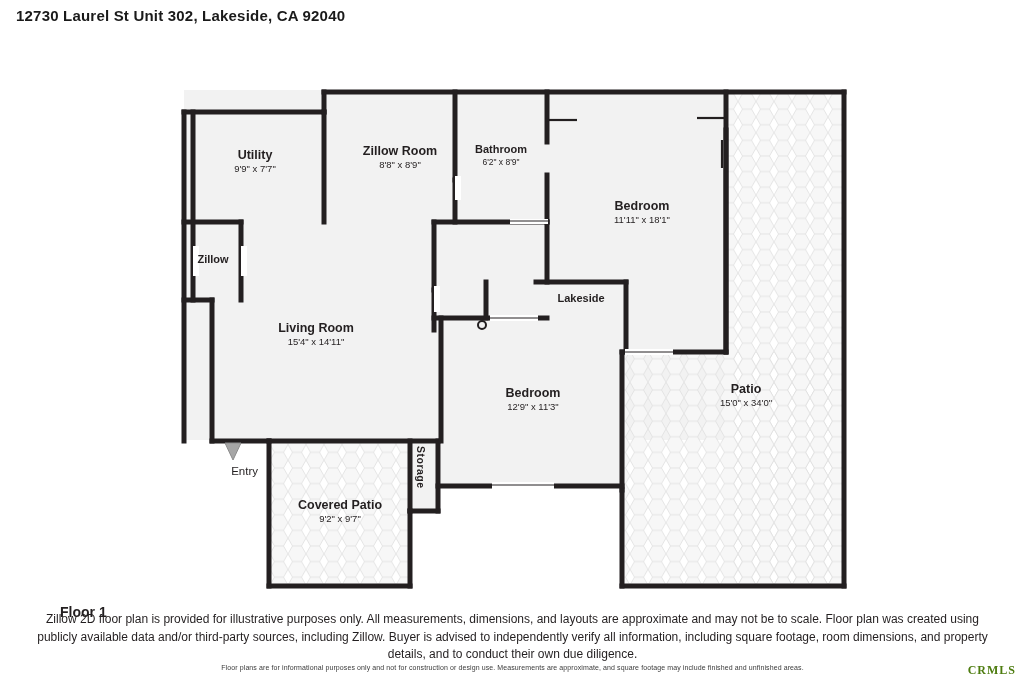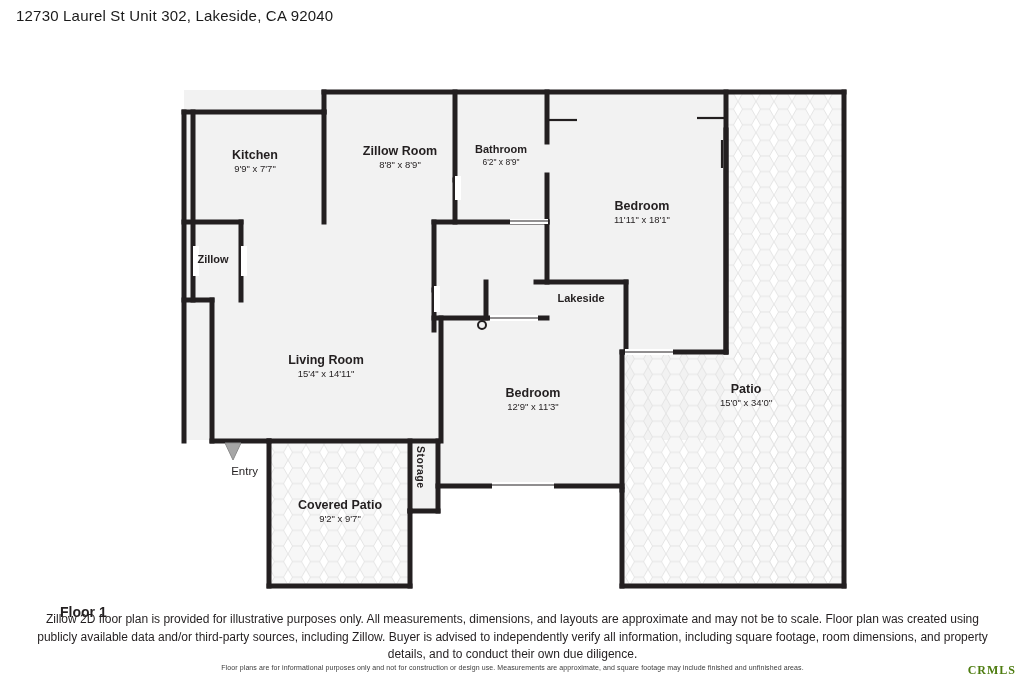--- a/index.html
+++ b/index.html
@@ -14,21 +14,21 @@
     font-family: "Liberation Sans", sans-serif;
     color: #231f20;
     overflow: hidden;
   }
 
   #title {
     position: absolute;
     left: 16px;
     top: 7px;
     font-size: 15px;
-    font-weight: normal;
+    font-weight: bold;
     letter-spacing: 0.2px;
     color: #1a1a1a;
   }
 
   #plan {
     position: absolute;
     left: 0;
     top: 0;
     width: 1024px;
     height: 682px;
@@ -215,21 +215,21 @@
 
     <circle cx="482" cy="325" r="4" fill="none" stroke="#231f20" stroke-width="2"></circle>
   </g>
 
   <g>
     <path d="M225 443 L241 443 L233 460 Z" fill="#a6a6a6" stroke="#8c8c8c" stroke-width="1"></path>
   </g>
 </svg>
 
 <div class="room-label" style="left:205px; top:148px; width:100px;">
-  <span class="nm">Kitchen</span>
+  <span class="nm">Utility</span>
   <span class="dim">9'9" x 7'7"</span>
 </div>
 
 <div class="room-label" style="left:320px; top:144px; width:160px;">
   <span class="nm">Zillow Room</span>
   <span class="dim">8'8" x 8'9"</span>
 </div>
 
 <div class="room-label small" style="left:442px; top:143px; width:118px;">
   <span class="nm">Bathroom</span>
@@ -239,21 +239,21 @@
 <div class="room-label" style="left:562px; top:199px; width:160px;">
   <span class="nm">Bedroom</span>
   <span class="dim">11'11" x 18'1"</span>
 </div>
 
 <div class="room-label small" style="left:172px; top:253px; width:82px;">
   <span class="nm">Zillow</span>
   <span class="dim"></span>
 </div>
 
-<div class="room-label" style="left:245px; top:321px; width:162px;margin-top:32px;">
+<div class="room-label" style="left:235px; top:321px; width:162px;">
   <span class="nm">Living Room</span>
   <span class="dim">15'4" x 14'11"</span>
 </div>
 
 <div class="room-label small" style="left:526px; top:292px; width:110px;">
   <span class="nm">Lakeside</span>
   <span class="dim"></span>
 </div>
 
 <div class="room-label" style="left:453px; top:386px; width:160px;">

